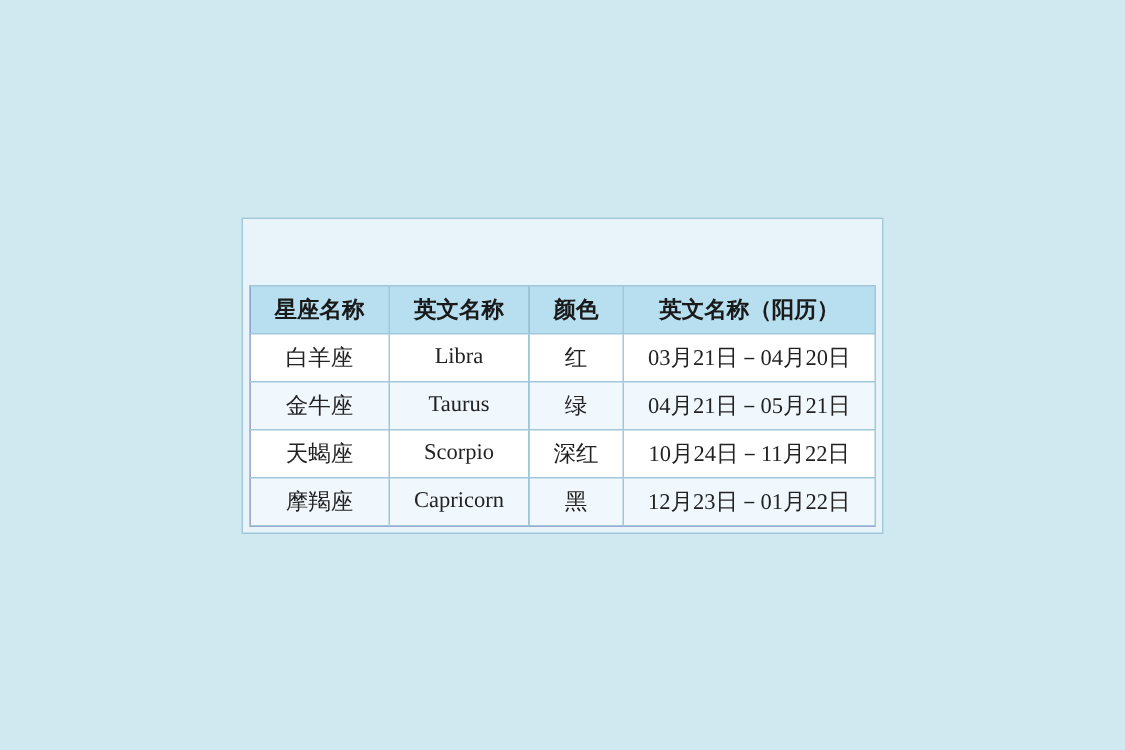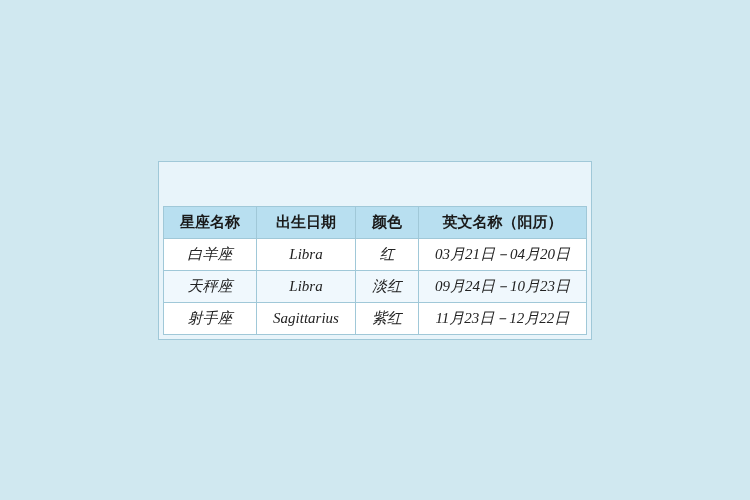--- a/index.html
+++ b/index.html
@@ -37,50 +37,55 @@
       font-weight: bold;
     }
     tbody tr {
       background-color: #ffffff;
     }
     tbody tr:nth-child(even) {
       background-color: #f0f8fd;
     }
     td {
       color: #222222;
-      font-style: italic;
     }
   </style>
 </head>
 <body>
 
 <div class="table-container">
   <table>
     <thead>
       <tr>
       <th>星座名称</th>
-          <th>出生日期</th>
+          <th>英文名称</th>
           <th>颜色</th>
           <th>英文名称（阳历）</th>
         </tr>
     </thead>
     <tbody id="table-body">
     <tr>
           <td>白羊座</td>
           <td>Libra</td>
           <td>红</td>
           <td>03月21日－04月20日</td>
         </tr>
         <tr>
-          <td>天秤座</td>
-          <td>Libra</td>
-          <td>淡红</td>
-          <td>09月24日－10月23日</td>
+          <td>金牛座</td>
+          <td>Taurus</td>
+          <td>绿</td>
+          <td>04月21日－05月21日</td>
         </tr>
         <tr>
-          <td>射手座</td>
-          <td>Sagittarius</td>
-          <td>紫红</td>
-          <td>11月23日－12月22日</td>
+          <td>天蝎座</td>
+          <td>Scorpio</td>
+          <td>深红</td>
+          <td>10月24日－11月22日</td>
+        </tr>
+        <tr>
+          <td>摩羯座</td>
+          <td>Capricorn</td>
+          <td>黑</td>
+          <td>12月23日－01月22日</td>
         </tr>
       </tbody>
   </table>
 </div>
 
 </body></html>

